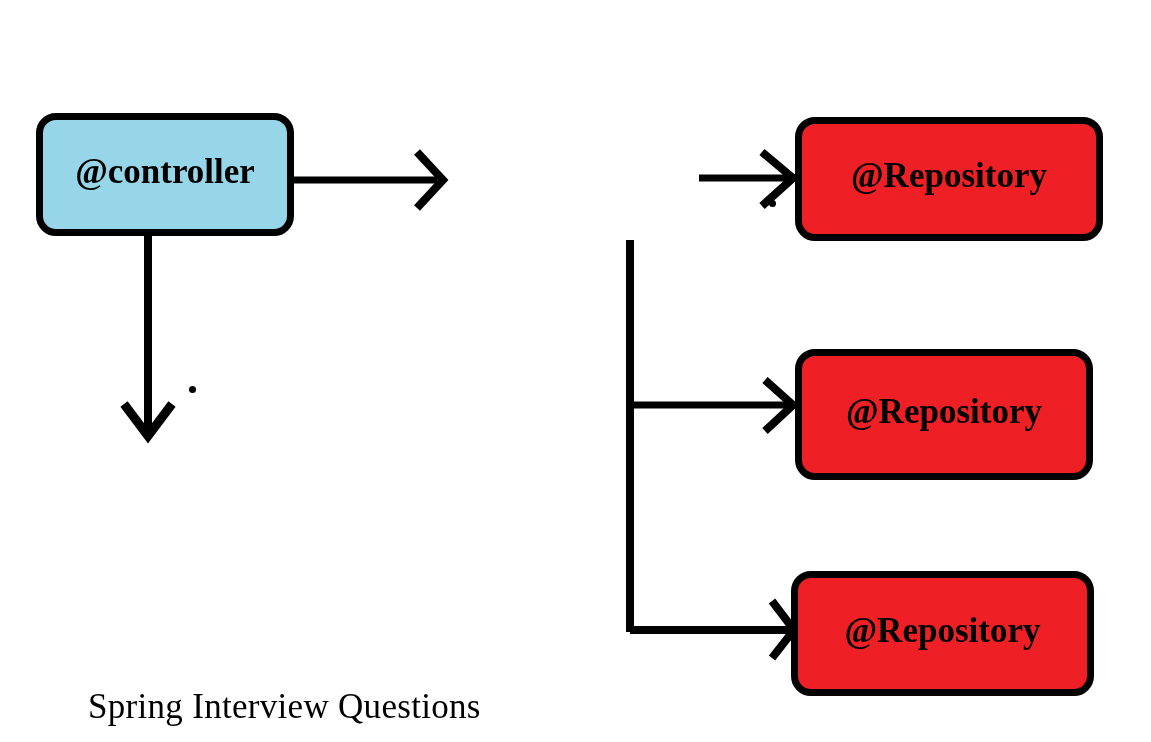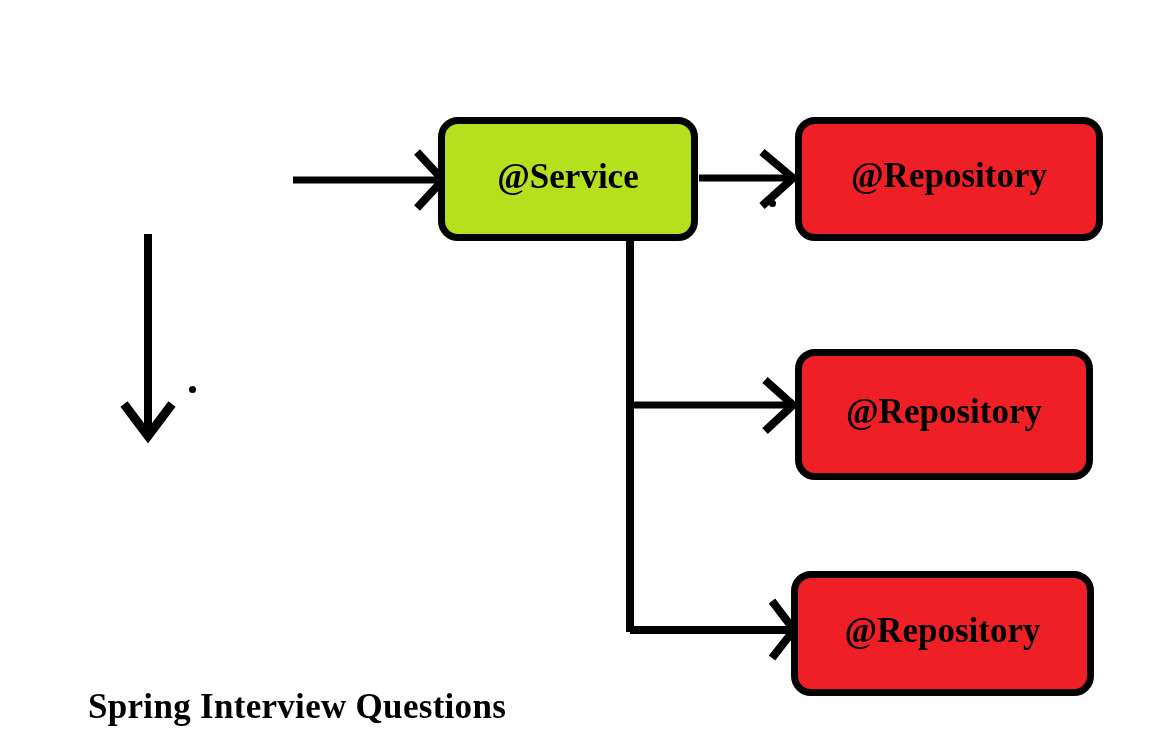--- a/index.html
+++ b/index.html
@@ -92,21 +92,21 @@
   #node-view .node-label {
     margin-left: 38px;
     margin-top: 95px;
   }
 
   #caption {
     position: absolute;
     left: 88px;
     top: 687px;
     font-size: 35px;
-    font-weight: bold;
+    font-weight: normal;
     color: #000000;
     letter-spacing: 0.3px;
     white-space: nowrap;
     z-index: 2;
   }
 
   .speck {
     position: absolute;
     width: 7px;
     height: 7px;
@@ -147,24 +147,24 @@
       <line x1="630" y1="405" x2="795" y2="405" stroke="#000000" stroke-width="7"></line>
       <polyline points="765,380 793,405 765,431" fill="none" stroke="#000000" stroke-width="8" stroke-linecap="butt"></polyline>
     </g>
 
     <g>
       <line x1="630" y1="630" x2="792" y2="630" stroke="#000000" stroke-width="8"></line>
       <polyline points="772,601 794,630 772,658" fill="none" stroke="#000000" stroke-width="8" stroke-linecap="butt"></polyline>
     </g>
   </svg>
 
+  <div class="node rounded" id="node-controller" style="background:#97D6E8;">
+    <span class="node-label">@controller</span>
+  </div>
 
-  <div class="node rounded" id="node-service" style="background:#B5E01E;">
-    <span class="node-label">@Service</span>
-  </div>
 
   <div class="node rounded" id="node-repository-1" style="background:#EE2026;">
     <span class="node-label">@Repository</span>
   </div>
 
   <div class="node rounded" id="node-repository-2" style="background:#EE2026;">
     <span class="node-label">@Repository</span>
   </div>
 
   <div class="node rounded" id="node-repository-3" style="background:#EE2026;">

